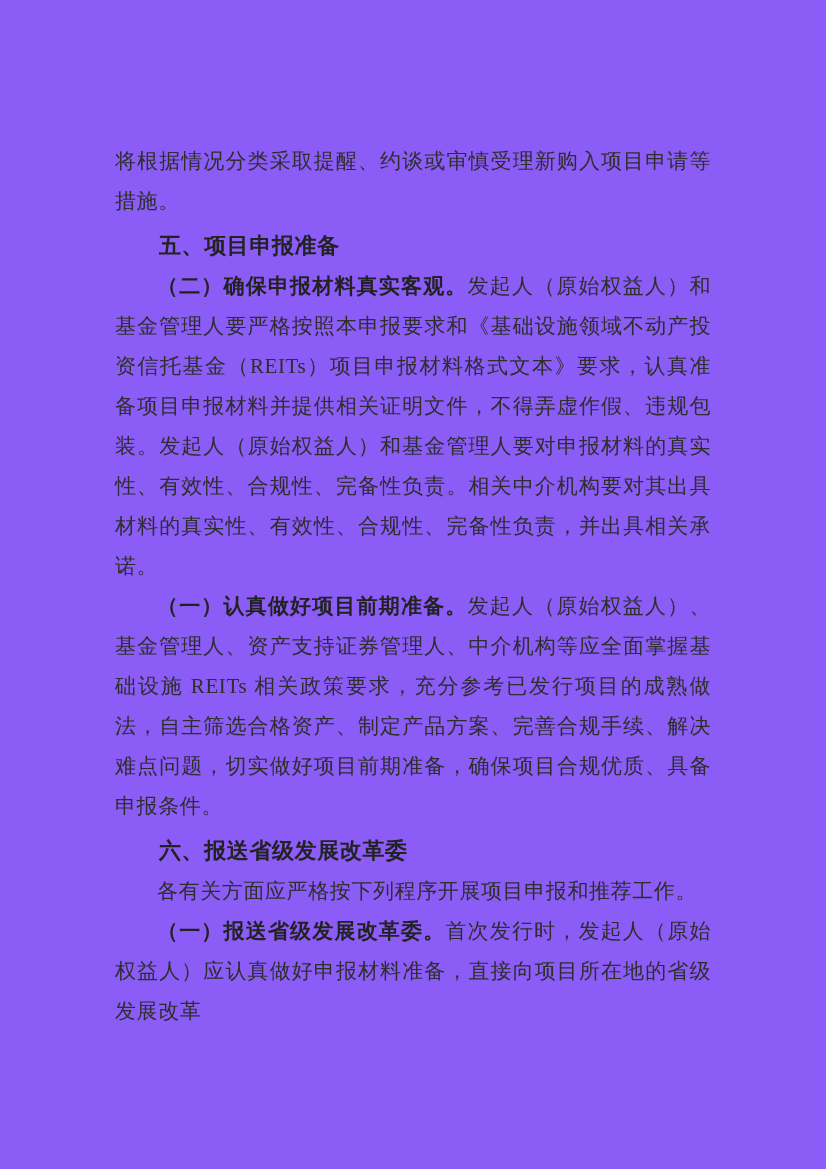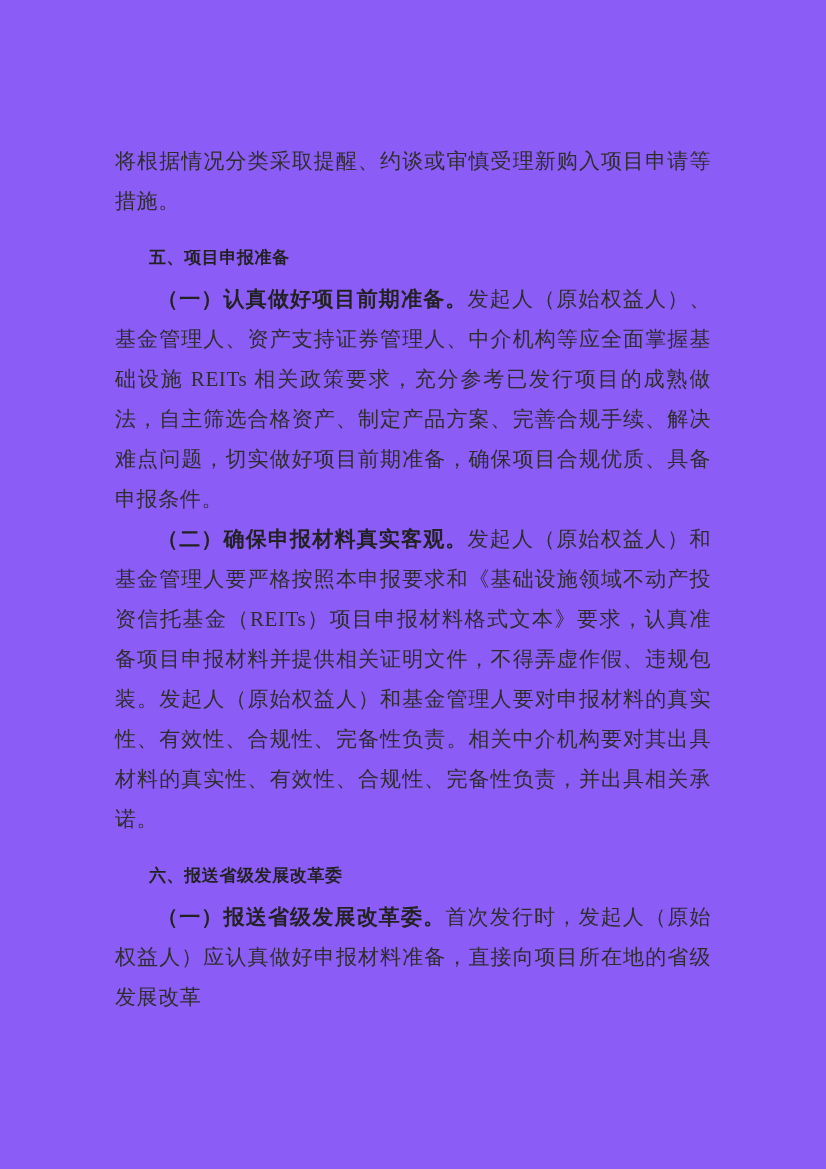--- a/index.html
+++ b/index.html
@@ -32,40 +32,41 @@
     letter-spacing: 0.6px;
     font-family: "Liberation Serif", serif;
   }
 
   
 
   p.para.indent { text-indent: 2em; }
   p.para.no-indent { text-indent: 0; }
 
   p.heading {
-    font-family: Liberation Mono, monospace;
+    font-family: Liberation Serif, serif;
     font-weight: bold;
     color: #1a1a1a;
     text-indent: 2em;
-    font-size: 17px;
-    margin-top: 18px;
+    font-size: 22px;
+    margin-top: 5px;
     text-align: left;
   }
 
   span.run { }
   span.run.bold {
     font-weight: bold;
     color: #222222;
   }
 </style>
 </head>
 <body>
 
 <div class="page">
   <div class="content" id="doc-content">
       <p class="block para no-indent"><span class="run">将根据情况分类采取提醒、约谈或审慎受理新购入项目申请等措施。</span></p>
       <p class="block heading"><span class="run bold">五、项目申报准备</span></p>
+      <p class="block para indent"><span class="run bold">（二）确保申报材料真实客观。</span><span class="run">发起人（原始权益人）和基金管理人要严格按照本申报要求和《基础设施领域不动产投资信托基金（REITs）项目申报材料格式文本》要求，认真准备项目申报材料并提供相关证明文件，不得弄虚作假、违规包装。发起人（原始权益人）和基金管理人要对申报材料的真实性、有效性、合规性、完备性负责。相关中介机构要对其出具材料的真实性、有效性、合规性、完备性负责，并出具相关承诺。</span></p>
       <p class="block para indent"><span class="run bold">（一）认真做好项目前期准备。</span><span class="run">发起人（原始权益人）、基金管理人、资产支持证券管理人、中介机构等应全面掌握基础设施 REITs 相关政策要求，充分参考已发行项目的成熟做法，自主筛选合格资产、制定产品方案、完善合规手续、解决难点问题，切实做好项目前期准备，确保项目合规优质、具备申报条件。</span></p>
-      <p class="block para indent"><span class="run bold">（二）确保申报材料真实客观。</span><span class="run">发起人（原始权益人）和基金管理人要严格按照本申报要求和《基础设施领域不动产投资信托基金（REITs）项目申报材料格式文本》要求，认真准备项目申报材料并提供相关证明文件，不得弄虚作假、违规包装。发起人（原始权益人）和基金管理人要对申报材料的真实性、有效性、合规性、完备性负责。相关中介机构要对其出具材料的真实性、有效性、合规性、完备性负责，并出具相关承诺。</span></p>
       <p class="block heading"><span class="run bold">六、报送省级发展改革委</span></p>
+      <p class="block para indent"><span class="run">各有关方面应严格按下列程序开展项目申报和推荐工作。</span></p>
       <p class="block para indent"><span class="run bold">（一）报送省级发展改革委。</span><span class="run">首次发行时，发起人（原始权益人）应认真做好申报材料准备，直接向项目所在地的省级发展改革</span></p>
     </div>
 </div>
 
 </body></html>

